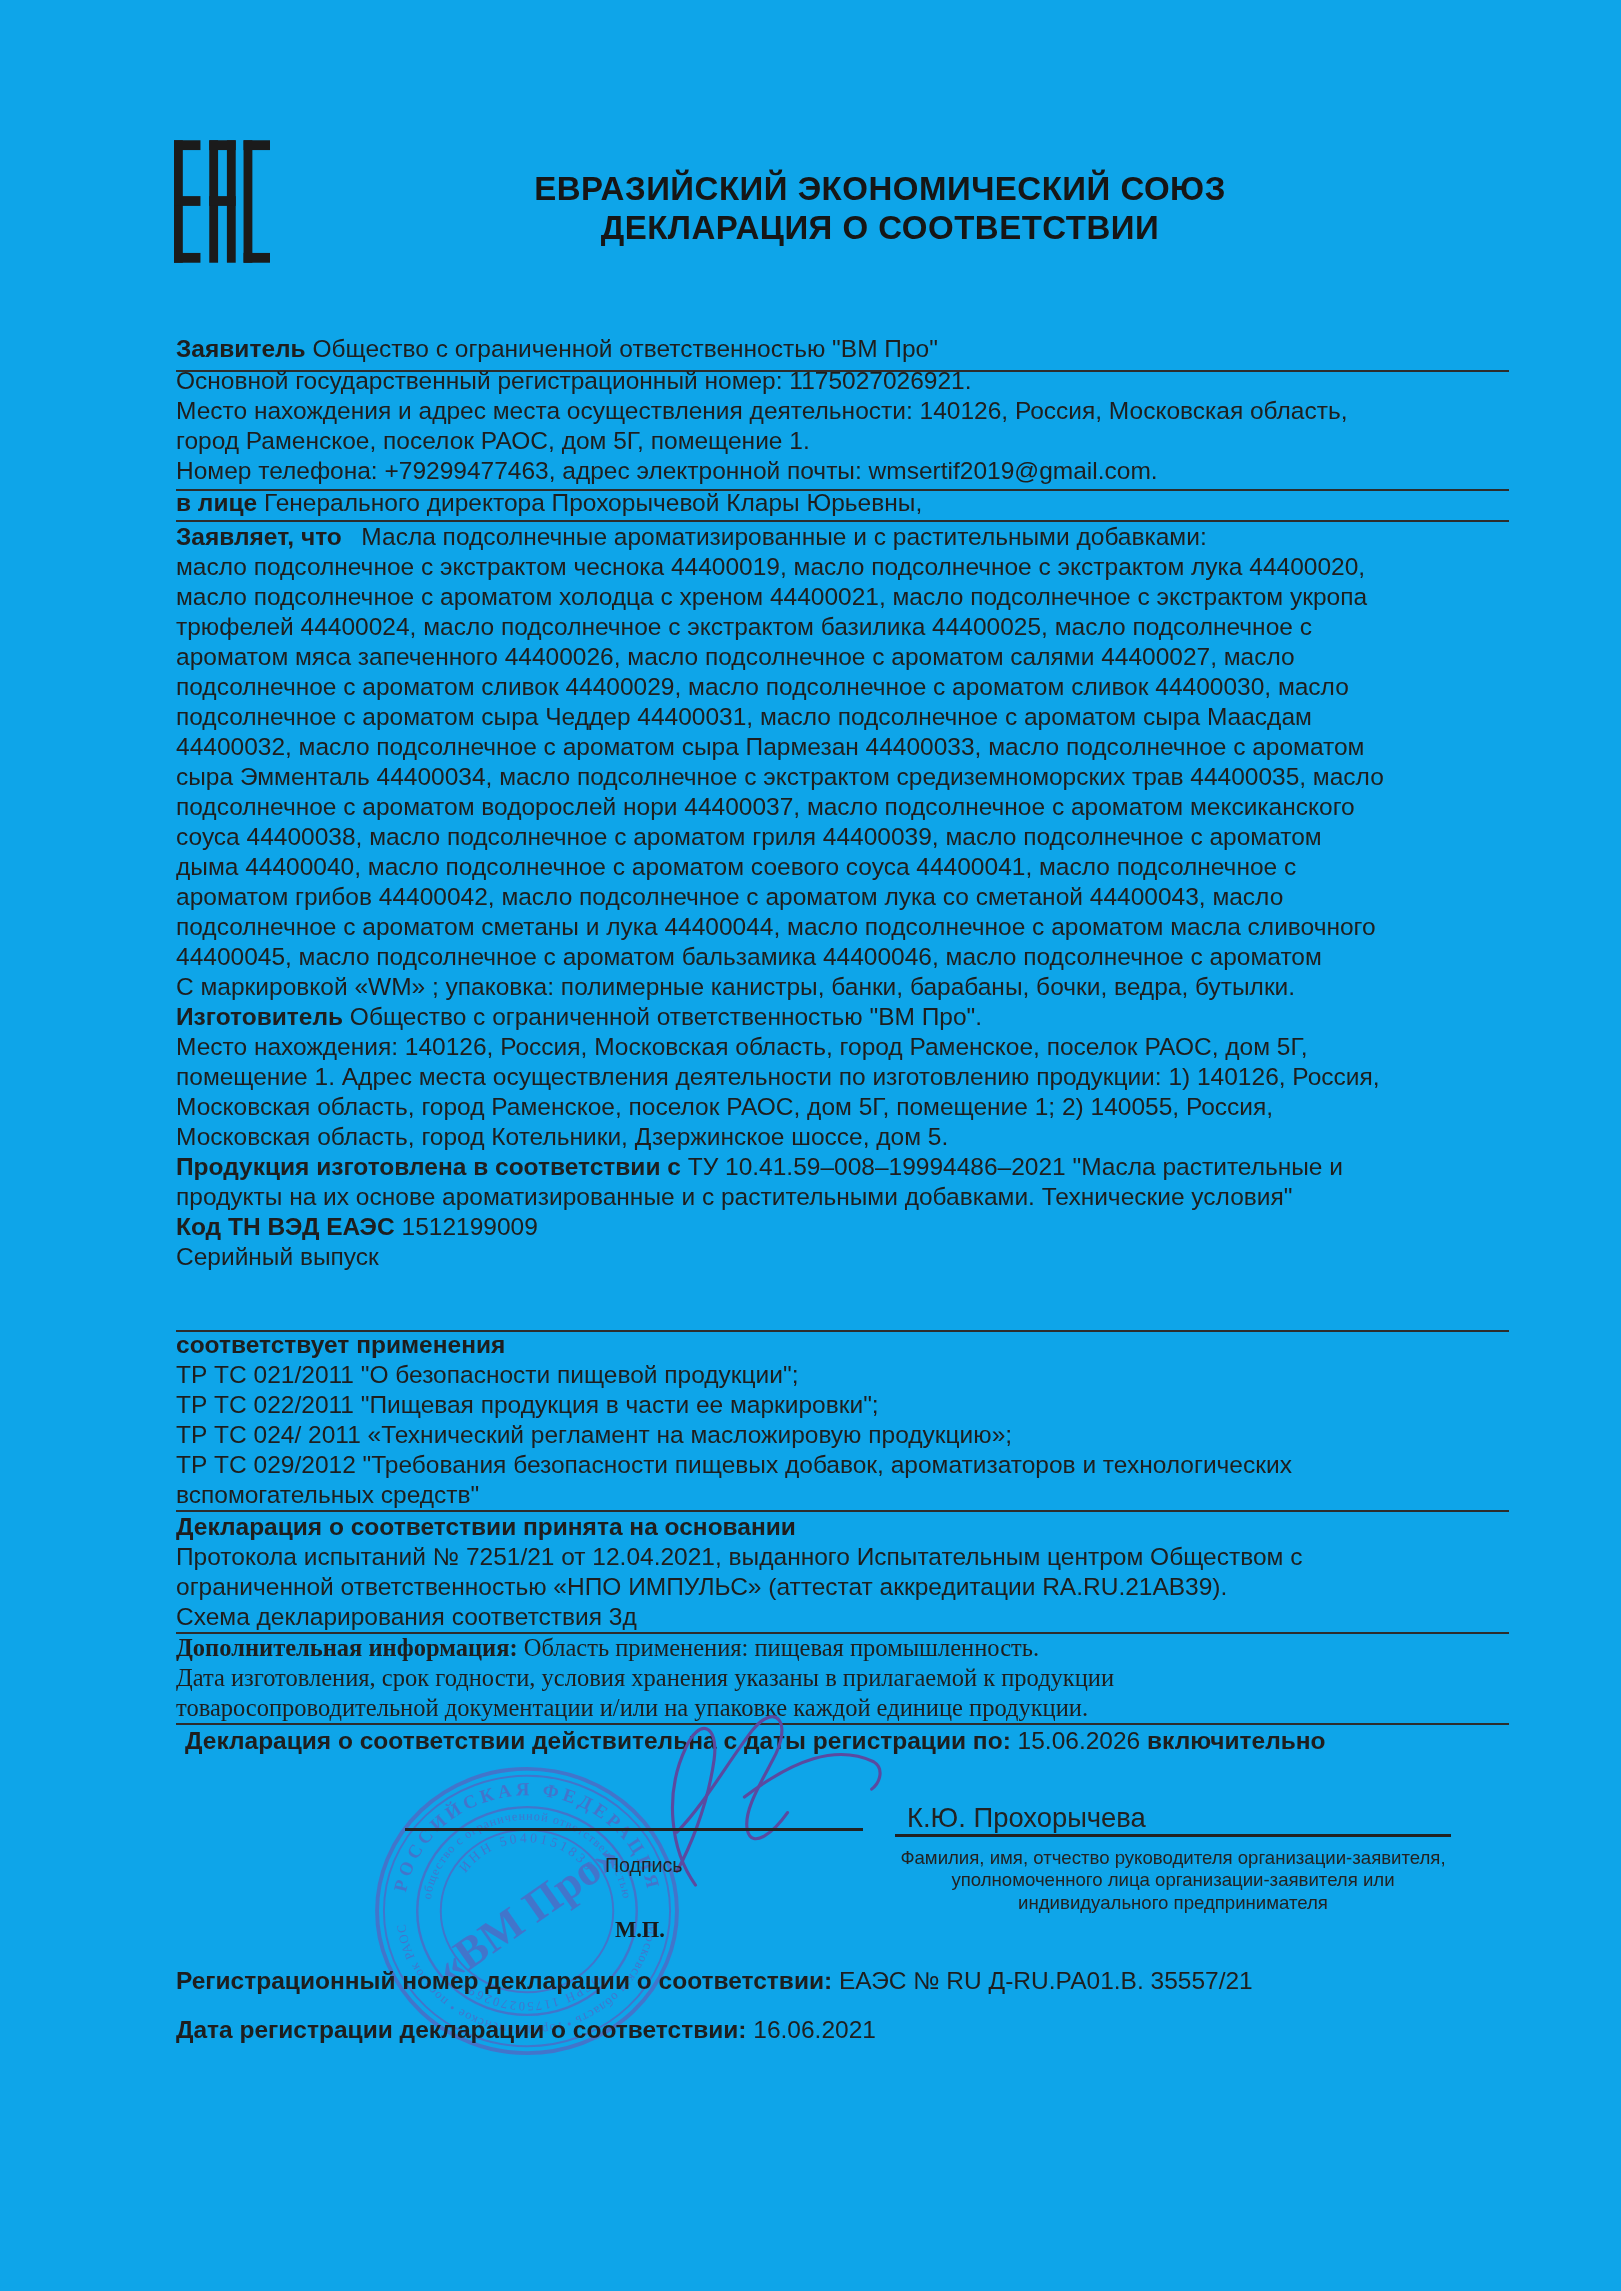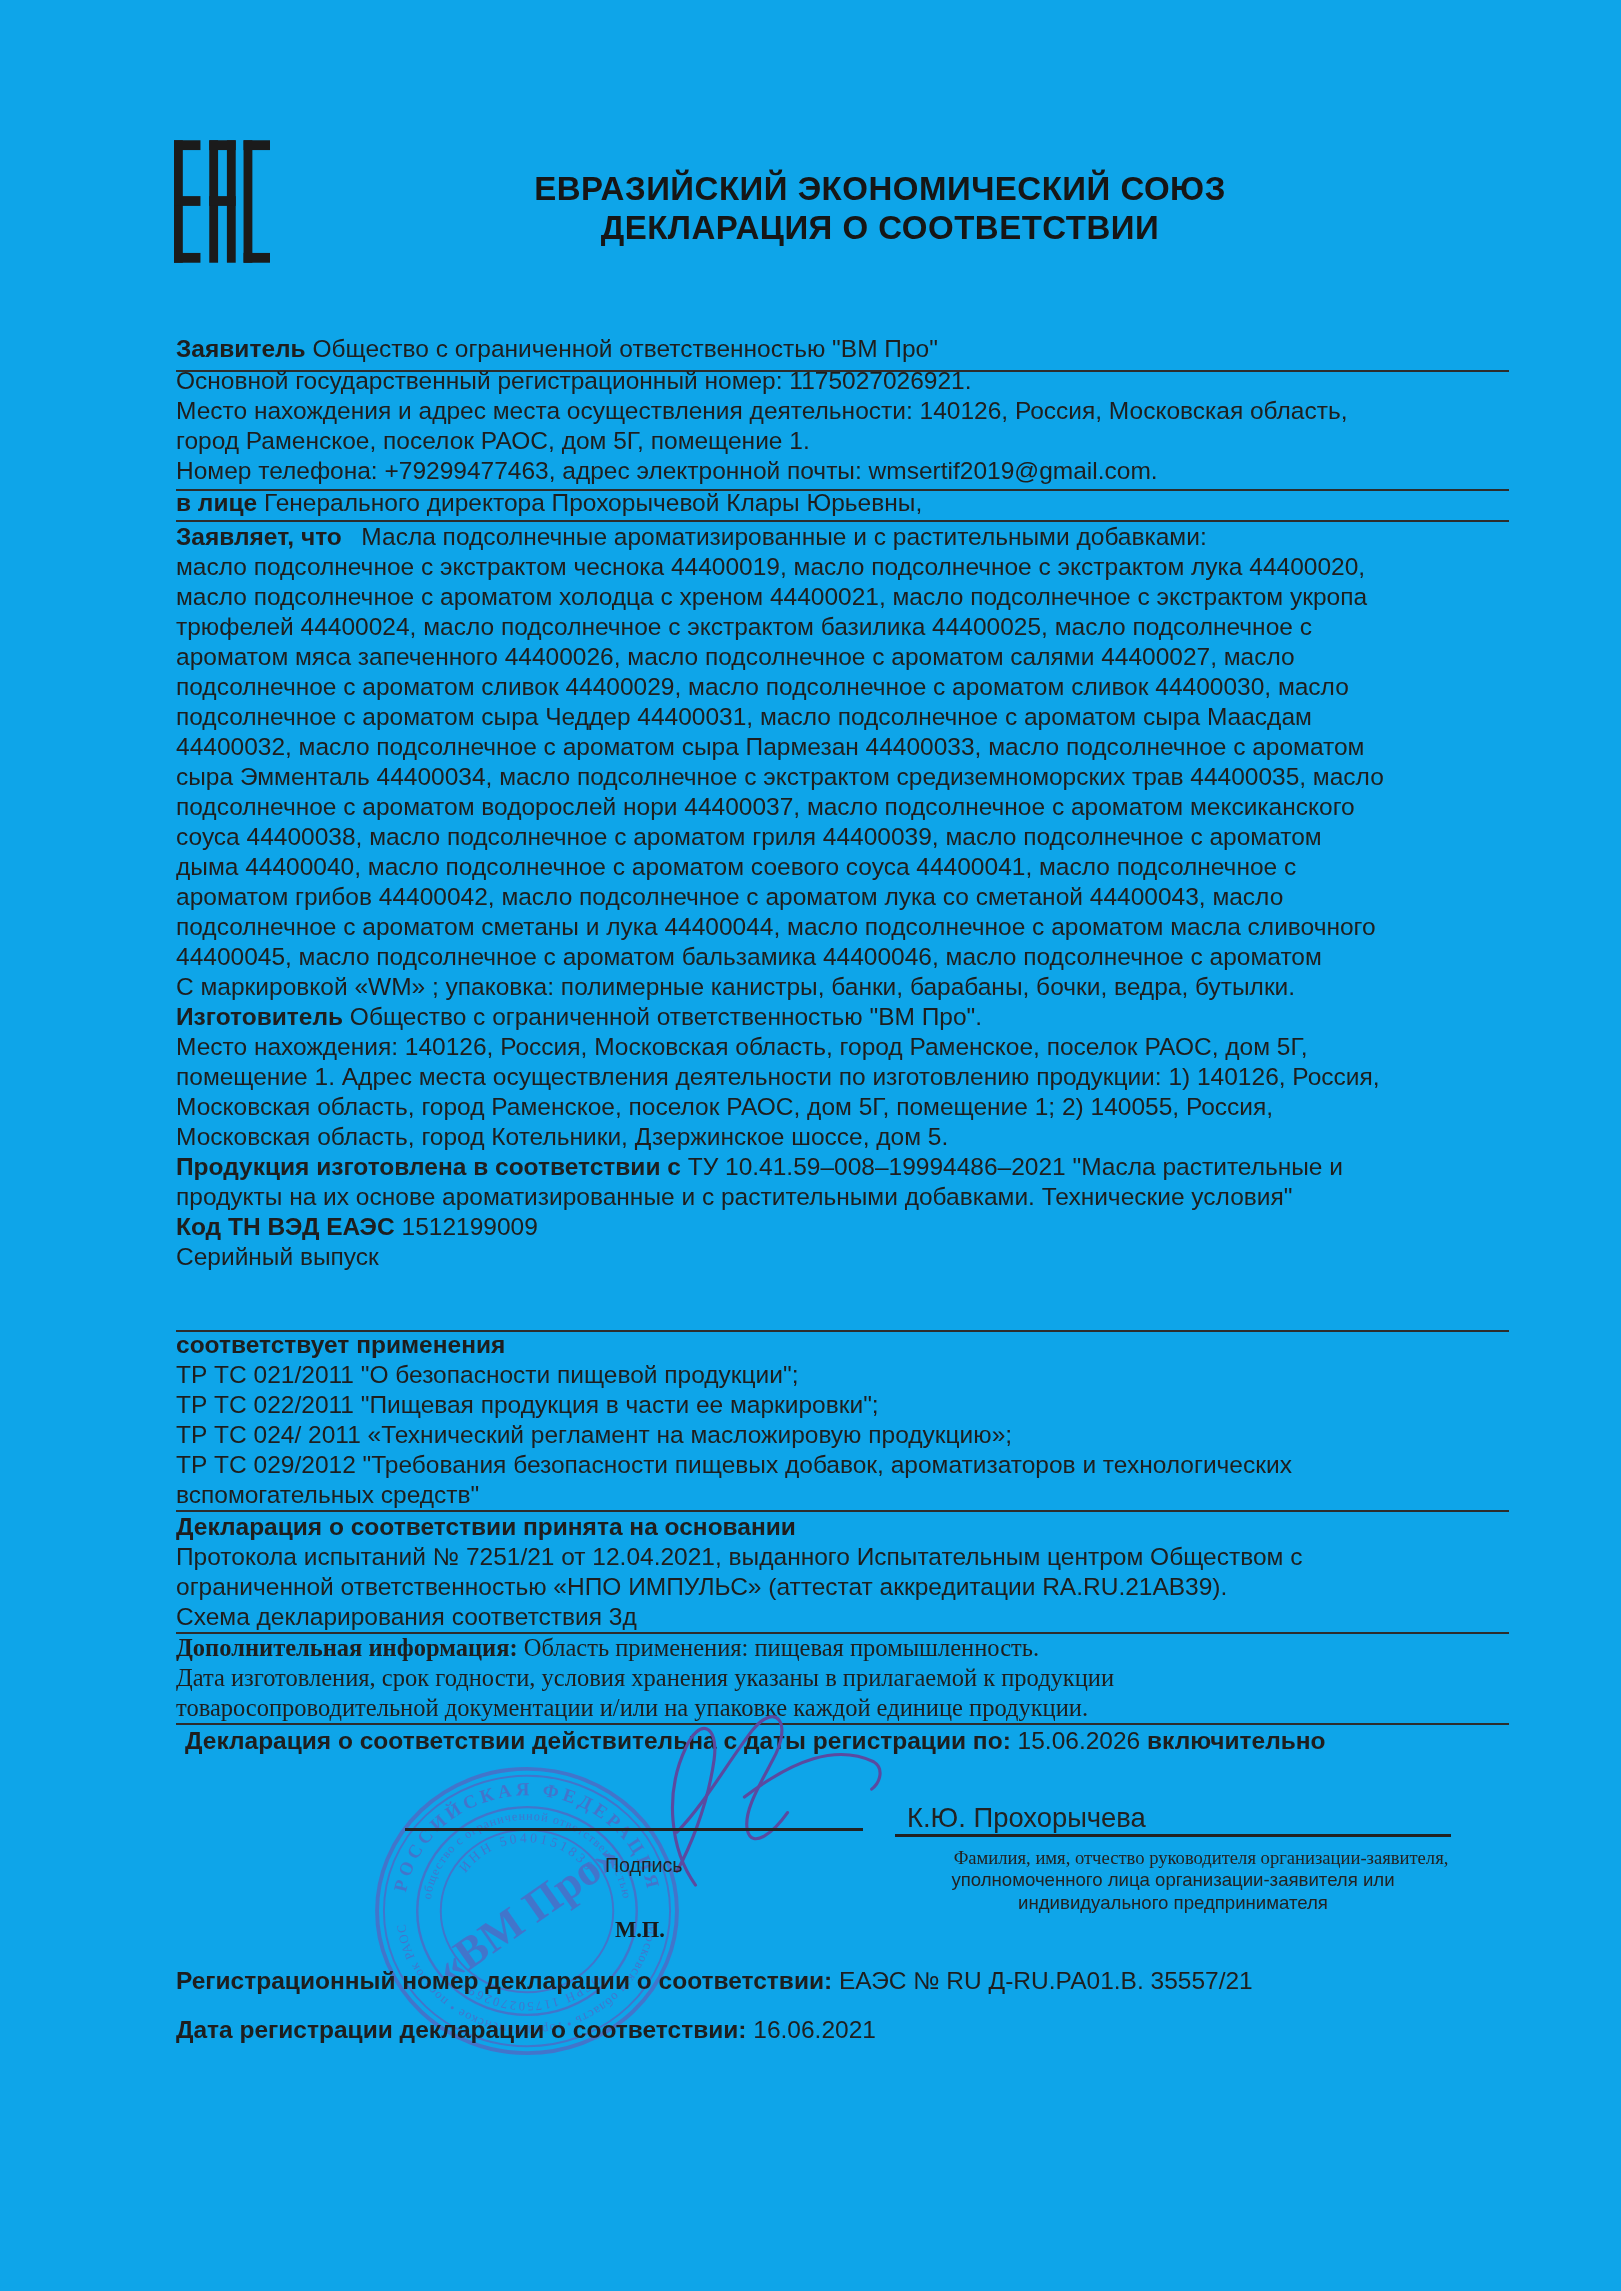--- a/index.html
+++ b/index.html
@@ -196,21 +196,21 @@
       </g>
     </svg>
   </div>
 
   <div class="abs" style="left:405px;top:1828px;width:458px;height:2.9px;background:#222;"></div>
   <div class="abs sig-caption" style="left:605px;top:1854px;">Подпись</div>
   <div class="abs mp" style="left:615px;top:1894px;margin-top:23px;">М.П.</div>
 
   <div class="abs signer-name" style="left:907px;top:1802px;">К.Ю. Прохорычева</div>
   <div class="abs" style="left:895px;top:1834px;width:556px;height:2.9px;background:#222;"></div>
-  <div class="abs small-caption" style="left:923px;top:1847px;width:556px;font-family:Liberation Serif, serif;">Фамилия, имя, отчество руководителя организации-заявителя,</div>
+  <div class="abs small-caption" style="left:895px;top:1847px;width:556px;">Фамилия, имя, отчество руководителя организации-заявителя,</div>
   <div class="abs small-caption" style="left:895px;top:1869px;width:556px;">уполномоченного лица организации-заявителя или</div>
   <div class="abs small-caption" style="left:895px;top:1892px;width:556px;">индивидуального предпринимателя</div>
 
   <div class="abs line" style="left:176px;top:1966px;">
     <span class="b">Регистрационный номер декларации о соответствии:</span>
     <span>ЕАЭС № RU Д-RU.РА01.В. 35557/21</span>
   </div>
   <div class="abs line" style="left:176px;top:2015px;">
     <span class="b">Дата регистрации декларации о соответствии:</span>
     <span>16.06.2021</span>

